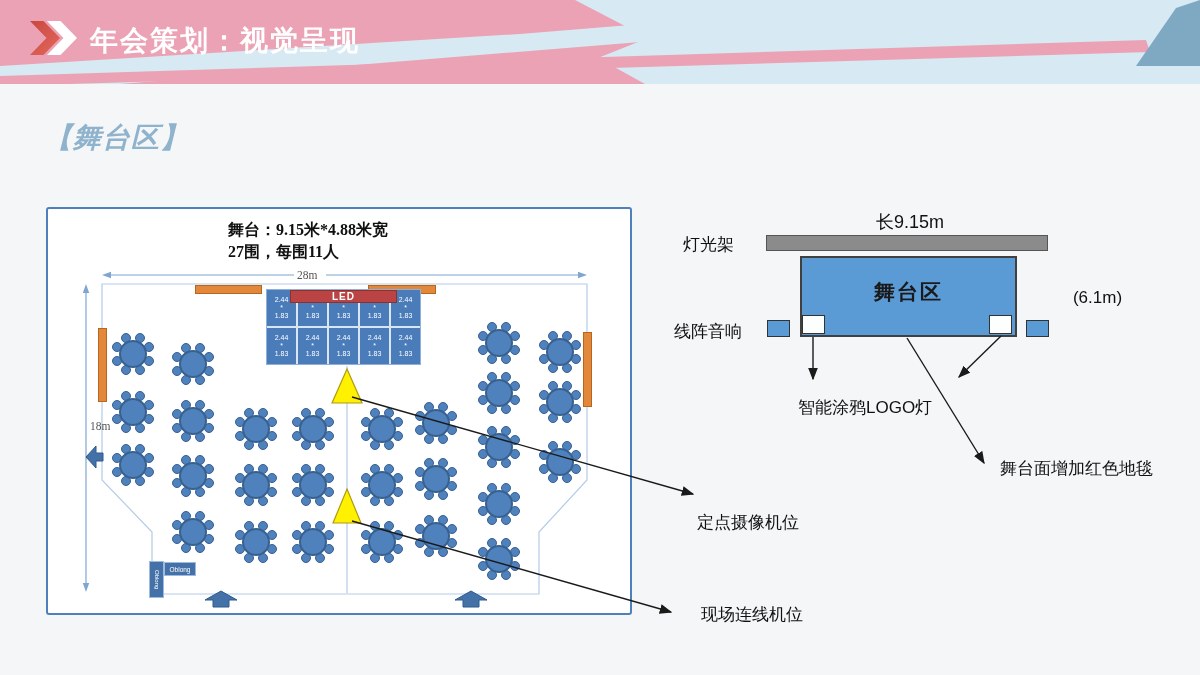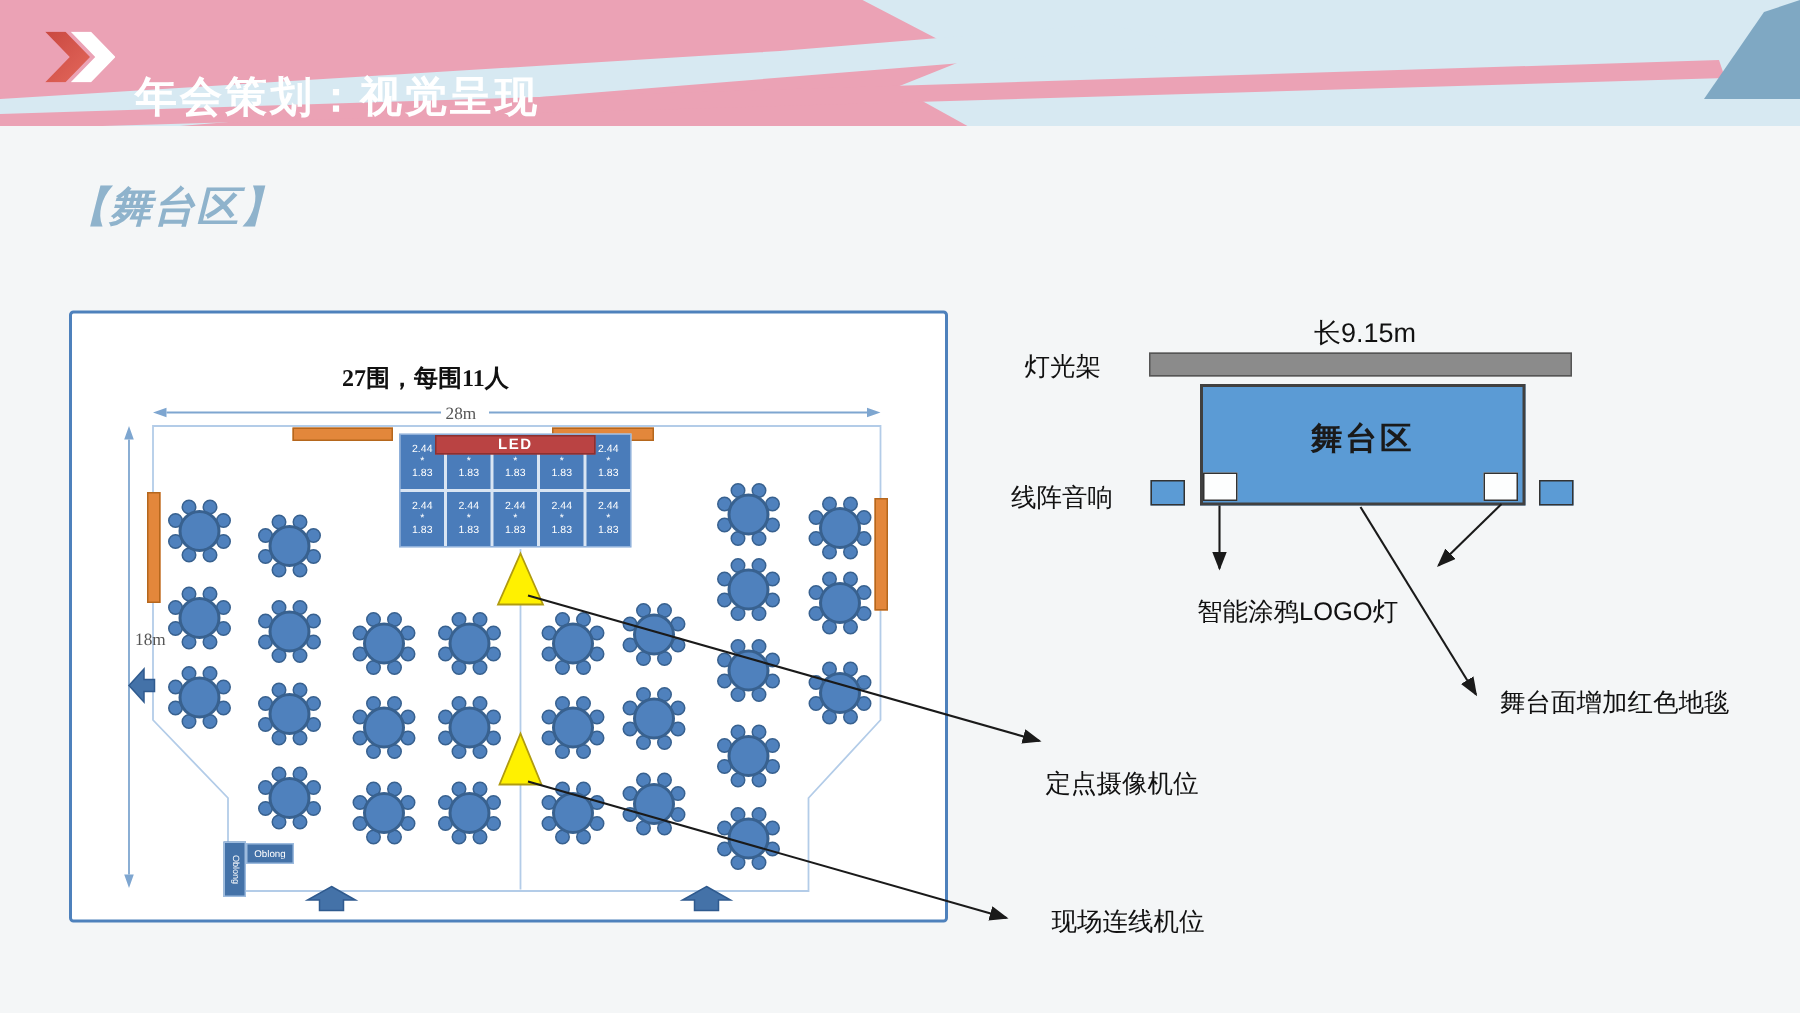--- a/index.html
+++ b/index.html
@@ -12,21 +12,21 @@
   #pink-main{background:#EBA2B5;clip-path:polygon(0 0,575px 0,648px 38px,598px 58px,645px 84px,0 84px);}
   #blue-streak{background:#D7E9F2;clip-path:polygon(0 66px,520px 34px,740px 16px,790px 30px,120px 84px,0 84px);}
   #pink-streak{background:#EBA2B5;clip-path:polygon(0 76px,1146px 40px,1150px 52px,0 86px);}
   #blue-wedge{background:#7FA8C3;clip-path:polygon(1136px 66px,1176px 8px,1200px 0,1200px 66px);}
   #chevrons{position:absolute;left:30px;top:21px;width:60px;height:34px;}
   .chev{position:absolute;top:0;width:30px;height:34px;
         clip-path:polygon(0 0,45% 0,100% 50%,45% 100%,0 100%,55% 50%);}
   #chev-red{left:0;background:linear-gradient(135deg,#C94840,#E4685C);}
   #chev-white{left:17px;background:#FFFFFF;}
   #slide-title{position:absolute;left:90px;top:22px;font-size:28px;font-weight:bold;
-               color:#FFFFFF;letter-spacing:2px;margin-top:24px;}
+               color:#FFFFFF;letter-spacing:2px;}
 
   
   #section-label{position:absolute;left:44px;top:119px;font-size:28px;font-weight:bold;
                  font-style:italic;color:#8FB3CC;letter-spacing:1px;}
 
   
   #floor-panel{position:absolute;left:46px;top:207px;width:582px;height:404px;
                background:#FFFFFF;border:2.5px solid #4E81BC;border-radius:3px;}
   #plan-svg{position:absolute;left:0;top:0;}
   .caption{position:absolute;left:180px;font-family:"Liberation Serif",serif;
@@ -122,20 +122,21 @@
 
     <path d="M299,160 L314,194 H284 Z" fill="#FFF100" stroke="#B09B10" stroke-width="1.2"></path>
     <path d="M299,280 L313,314 H285 Z" fill="#FFF100" stroke="#B09B10" stroke-width="1.2"></path>
 
     <path d="M173,382 L189,391 H181 V398 H165 V391 H157 Z" fill="#4472A8" stroke="#2F5A8E"></path>
     <path d="M423,382 L439,391 H431 V398 H415 V391 H407 Z" fill="#4472A8" stroke="#2F5A8E"></path>
 
     <path d="M38,248 L48,237 V244 H55 V252 H48 V259 Z" fill="#4472A8" stroke="#2F5A8E"></path>
   </svg>
 
+  <div class="caption" id="caption1">舞台：9.15米*4.88米宽</div>
   <div class="caption" id="caption2">27围，每围11人</div>
 
   <div class="truss" id="truss-tl"></div>
   <div class="truss" id="truss-tr"></div>
   <div class="truss" id="truss-l"></div>
   <div class="truss" id="truss-r"></div>
 
   <div id="stage-grid">
       <div class="stage-cell">
         <span>2.44</span>
@@ -506,20 +507,21 @@
   <span id="stage-rect-label">舞台区</span>
 </div>
 
 <div class="logo-sq" id="logo-sq-l"></div>
 <div class="logo-sq" id="logo-sq-r"></div>
 <div class="spk-sq" id="spk-sq-l"></div>
 <div class="spk-sq" id="spk-sq-r"></div>
 <div class="blk-label" id="spk-label">线阵音响</div>
 
 <div class="blk-label" id="width-label">
+  <div>(6.1m)</div>
 </div>
 
 <div class="blk-label" id="logo-light-label">智能涂鸦LOGO灯</div>
 <div class="blk-label" id="carpet-label">舞台面增加红色地毯</div>
 <div class="blk-label" id="live-cam-label">定点摄像机位</div>
 <div class="blk-label" id="fixed-cam-label">现场连线机位</div>
 
 <svg id="overlay-svg" width="1200" height="675">
   <defs>
     <marker id="ah" markerWidth="9" markerHeight="7" refX="8" refY="3.5" orient="auto">

